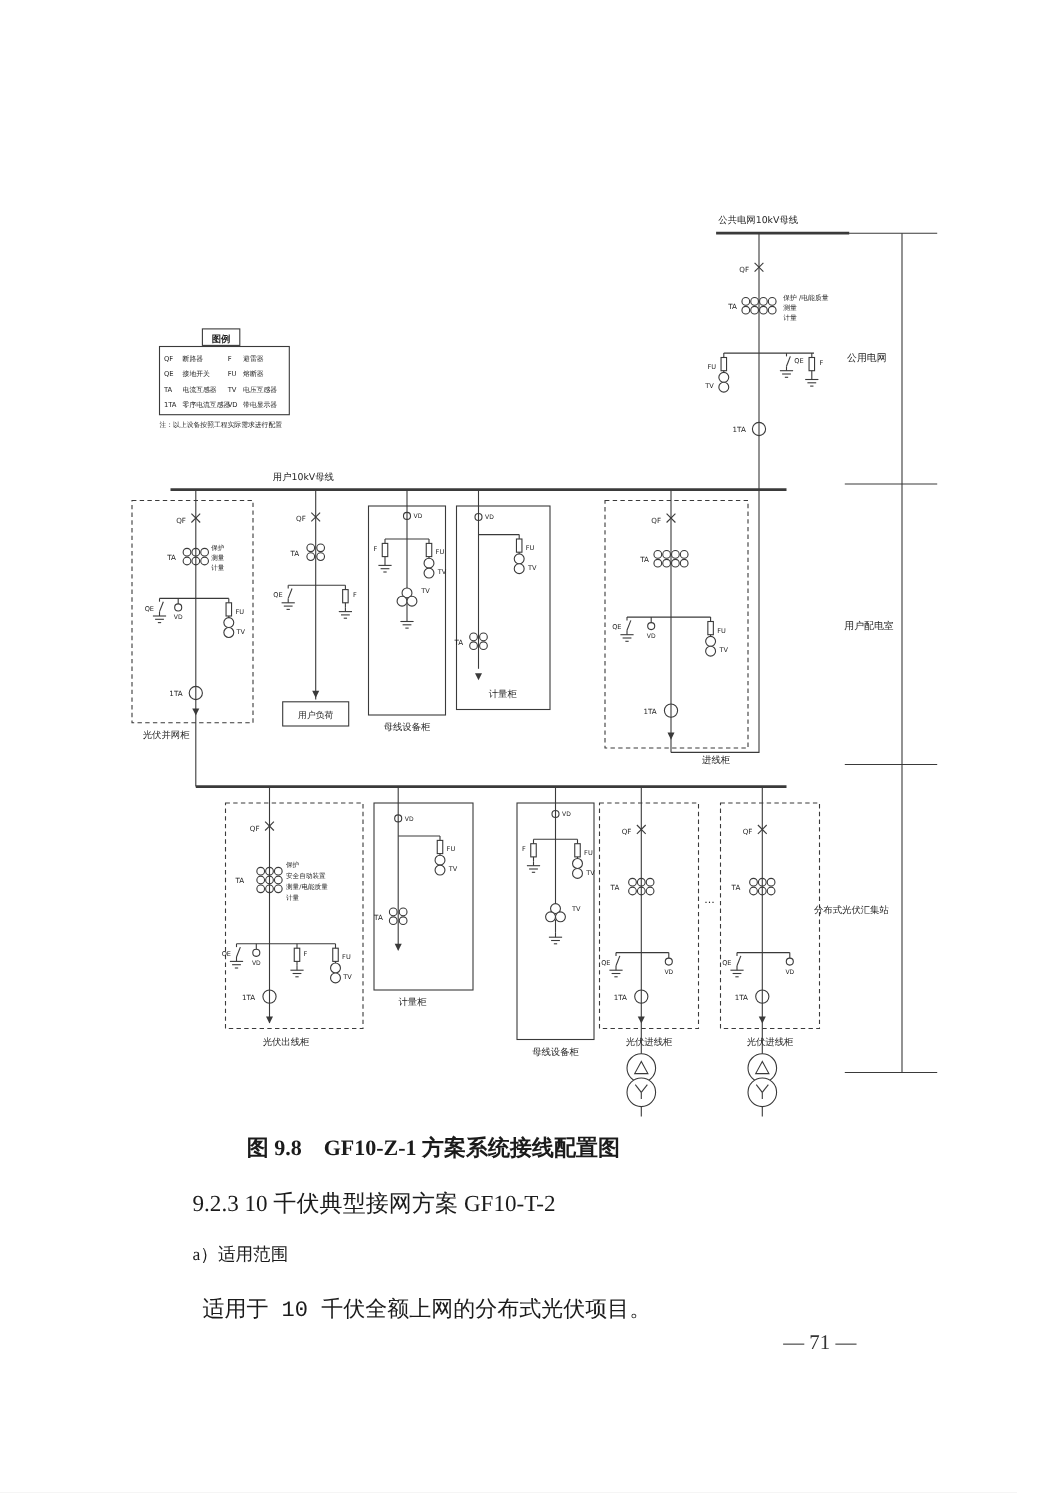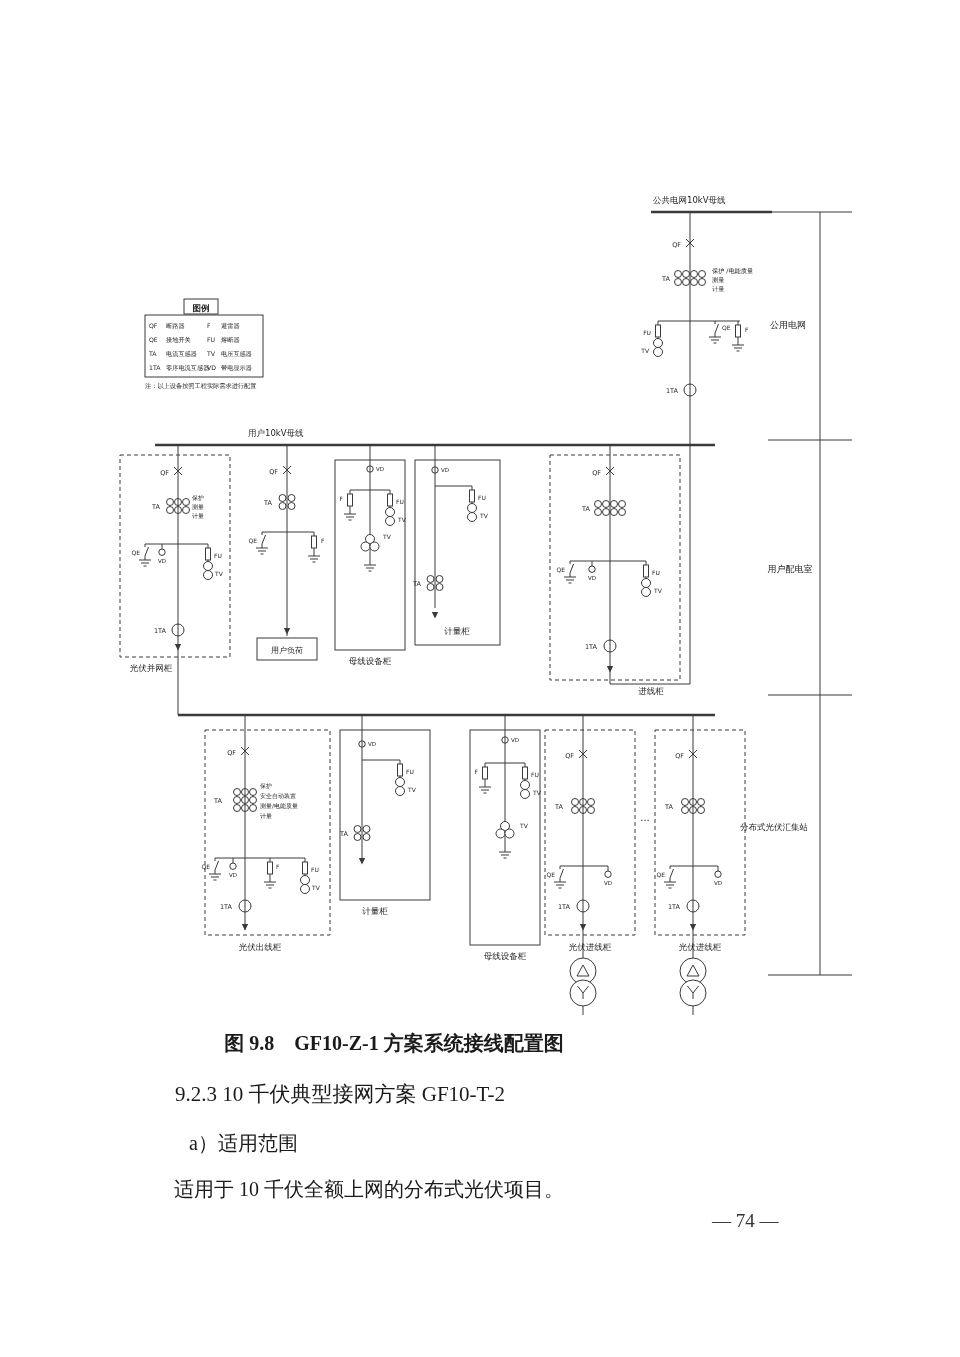--- a/index.html
+++ b/index.html
@@ -3,22 +3,22 @@
 <meta charset="utf-8">
 <style>
   html,body{margin:0;padding:0;background:#e9e9e9;}
   .page{position:relative;width:960px;height:1357px;background:#ffffff;margin:0 auto;
         font-family:"Liberation Serif",serif;color:#222;overflow:hidden;}
   .diagram{position:absolute;left:100px;top:178px;width:760px;height:840px;}
   svg text{font-family:"DejaVu Sans",sans-serif;fill:#1f1f1f;stroke:none;}
   .caption{position:absolute;top:1030px;left:0;width:788px;text-align:center;
            font-size:20px;font-weight:bold;color:#1b1b1b;}
   .heading{position:absolute;top:1080px;left:175px;font-size:21px;font-weight:normal;color:#1b1b1b;}
-  .item{position:absolute;top:1130px;left:175px;font-size:20px;color:#1b1b1b;margin-left:14px;}
-  .para{position:absolute;top:1176px;left:174px;font-size:20px;color:#1b1b1b;}
+  .item{position:absolute;top:1130px;left:175px;font-size:16px;color:#1b1b1b;}
+  .para{position:absolute;top:1176px;left:184px;font-size:20px;color:#1b1b1b;font-family:Liberation Mono, monospace;}
   .pagenum{position:absolute;top:1210px;left:712px;font-size:19px;color:#333;}
   .solid{fill:#3a3a3a;stroke:none;}
   .wf{fill:#ffffff;}
 </style>
 </head>
 <body>
 
 <div class="page">
 
 <svg class="diagram" viewBox="0 0 760 840" stroke="#3a3a3a" fill="none" stroke-width="1" xmlns="http://www.w3.org/2000/svg">
@@ -380,15 +380,15 @@
     <text x="690" y="394" text-anchor="middle" font-size="9">用户配电室</text>
     <text x="674" y="652" text-anchor="middle" font-size="8.5">分布式光伏汇集站</text>
   </g>
 
 </svg>
 
 <div class="caption">图 9.8　GF10-Z-1 方案系统接线配置图</div>
 <div class="heading">9.2.3 10 千伏典型接网方案 GF10-T-2</div>
 <div class="item">a）适用范围</div>
 <div class="para">适用于 10 千伏全额上网的分布式光伏项目。</div>
-<div class="pagenum">— 74 —</div>
+<div class="pagenum">— 71 —</div>
 
 </div>
 
 </body></html>

